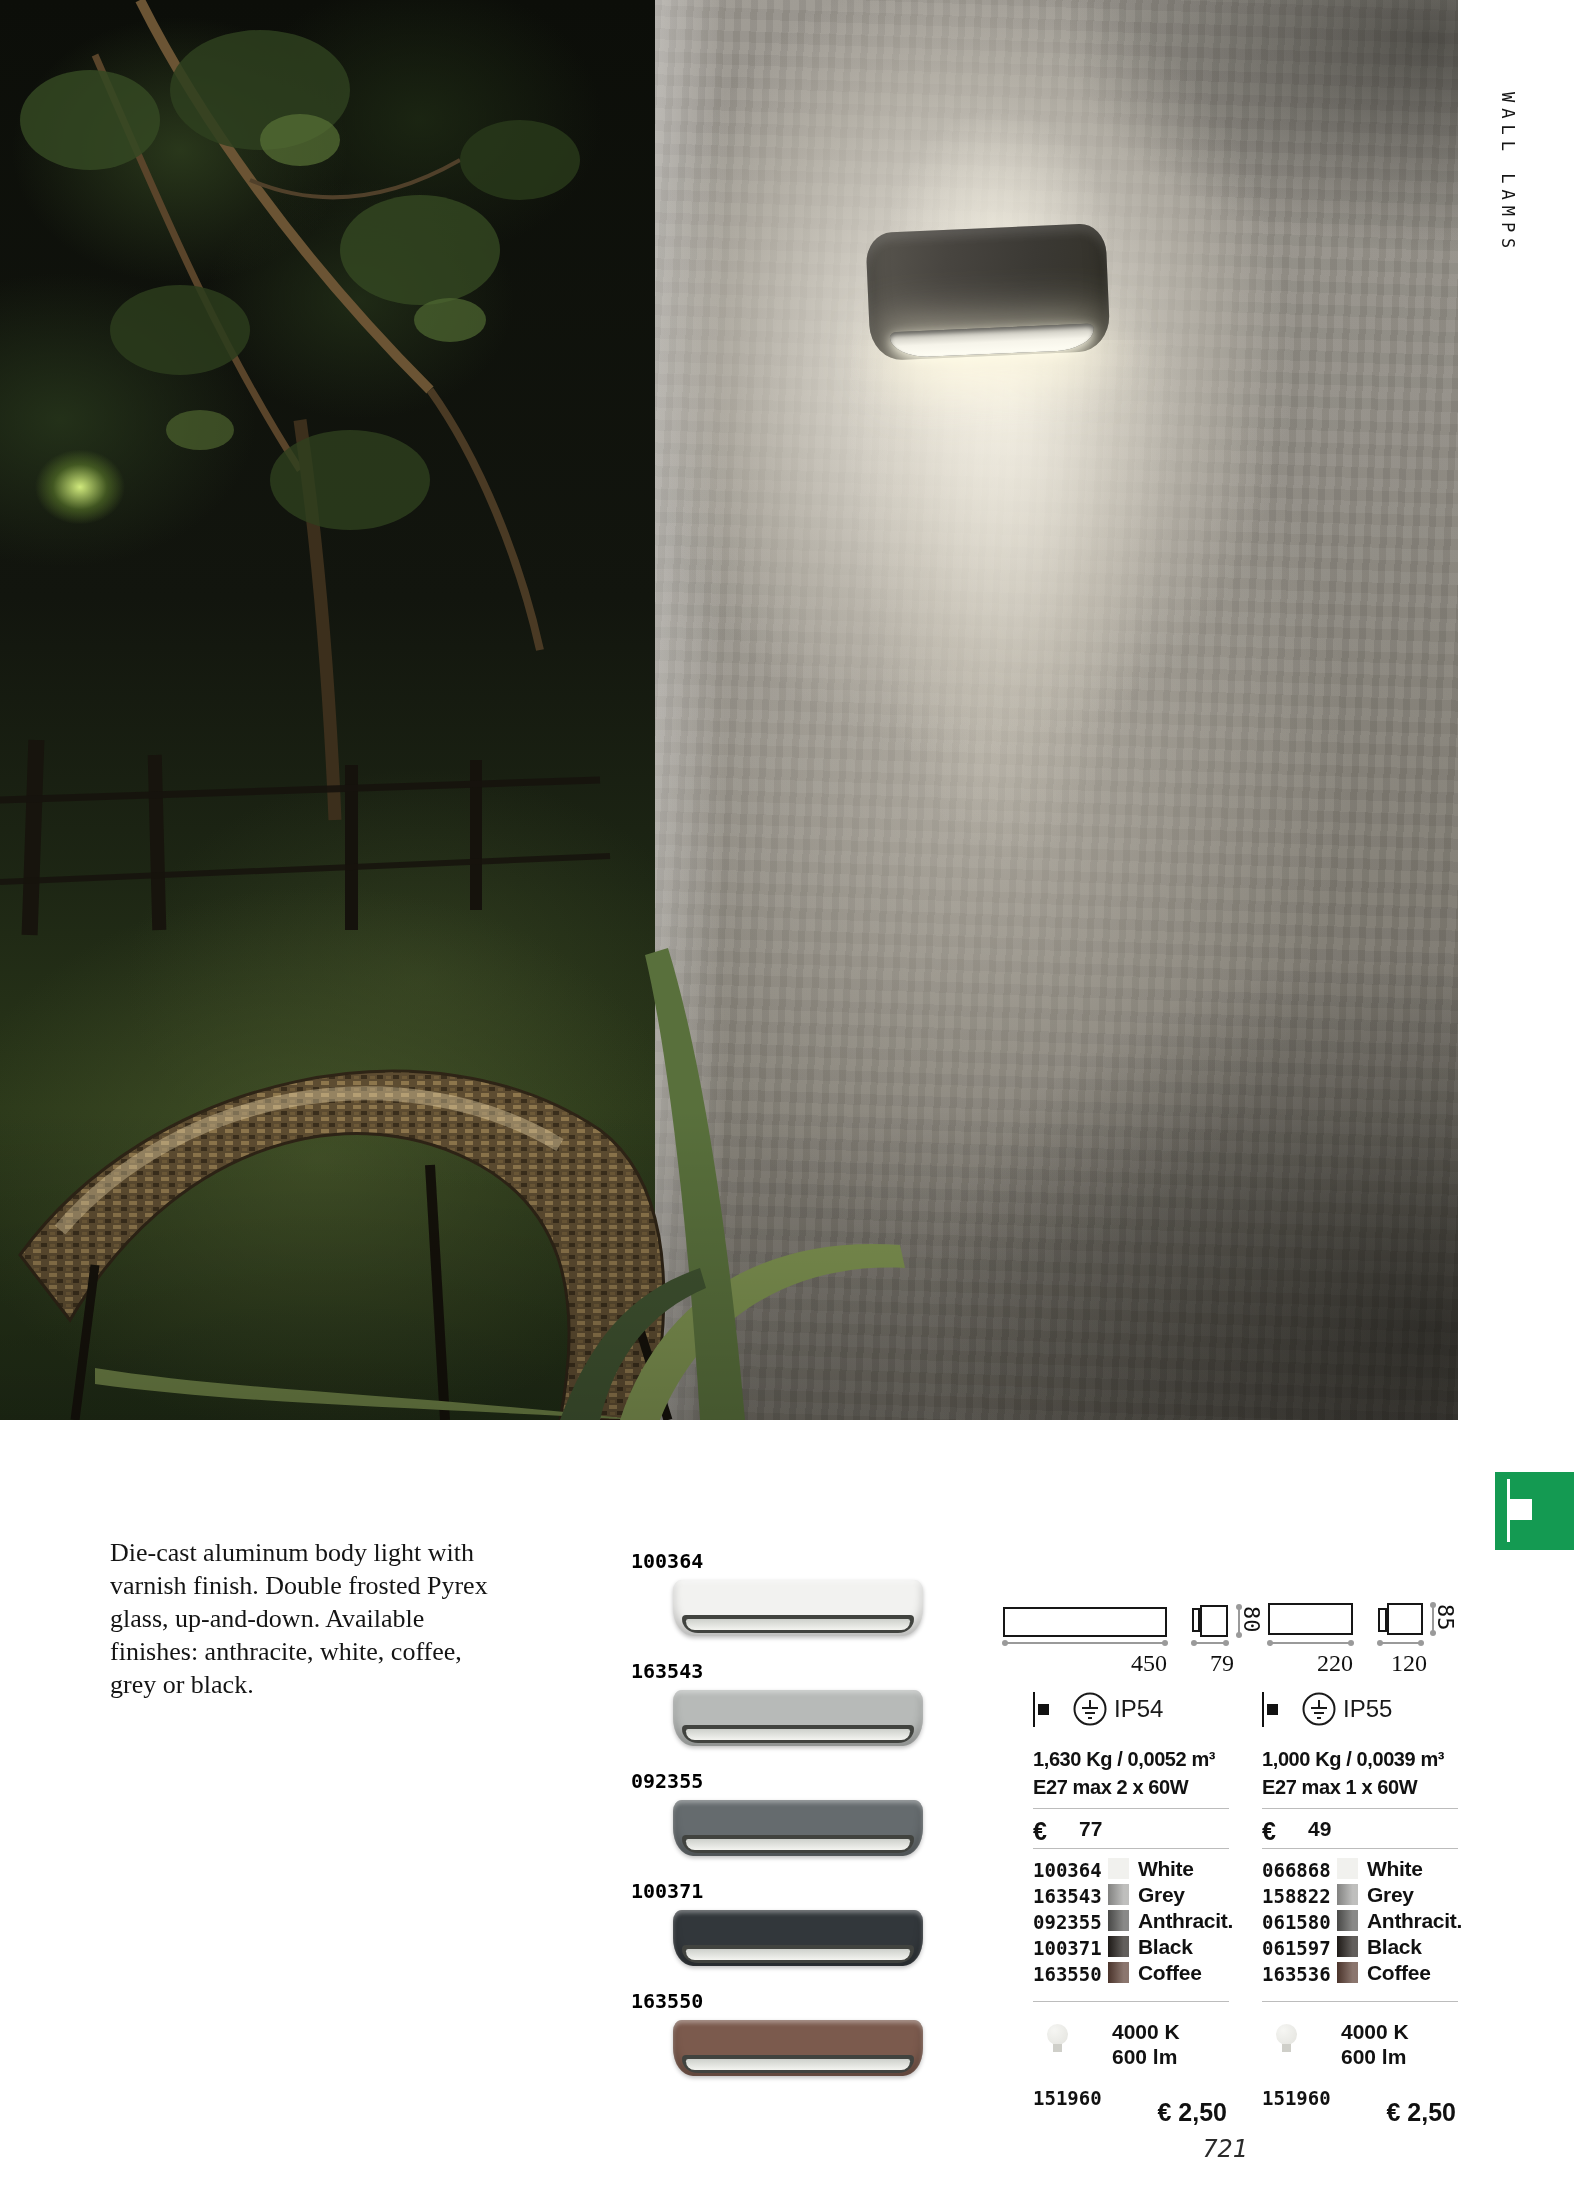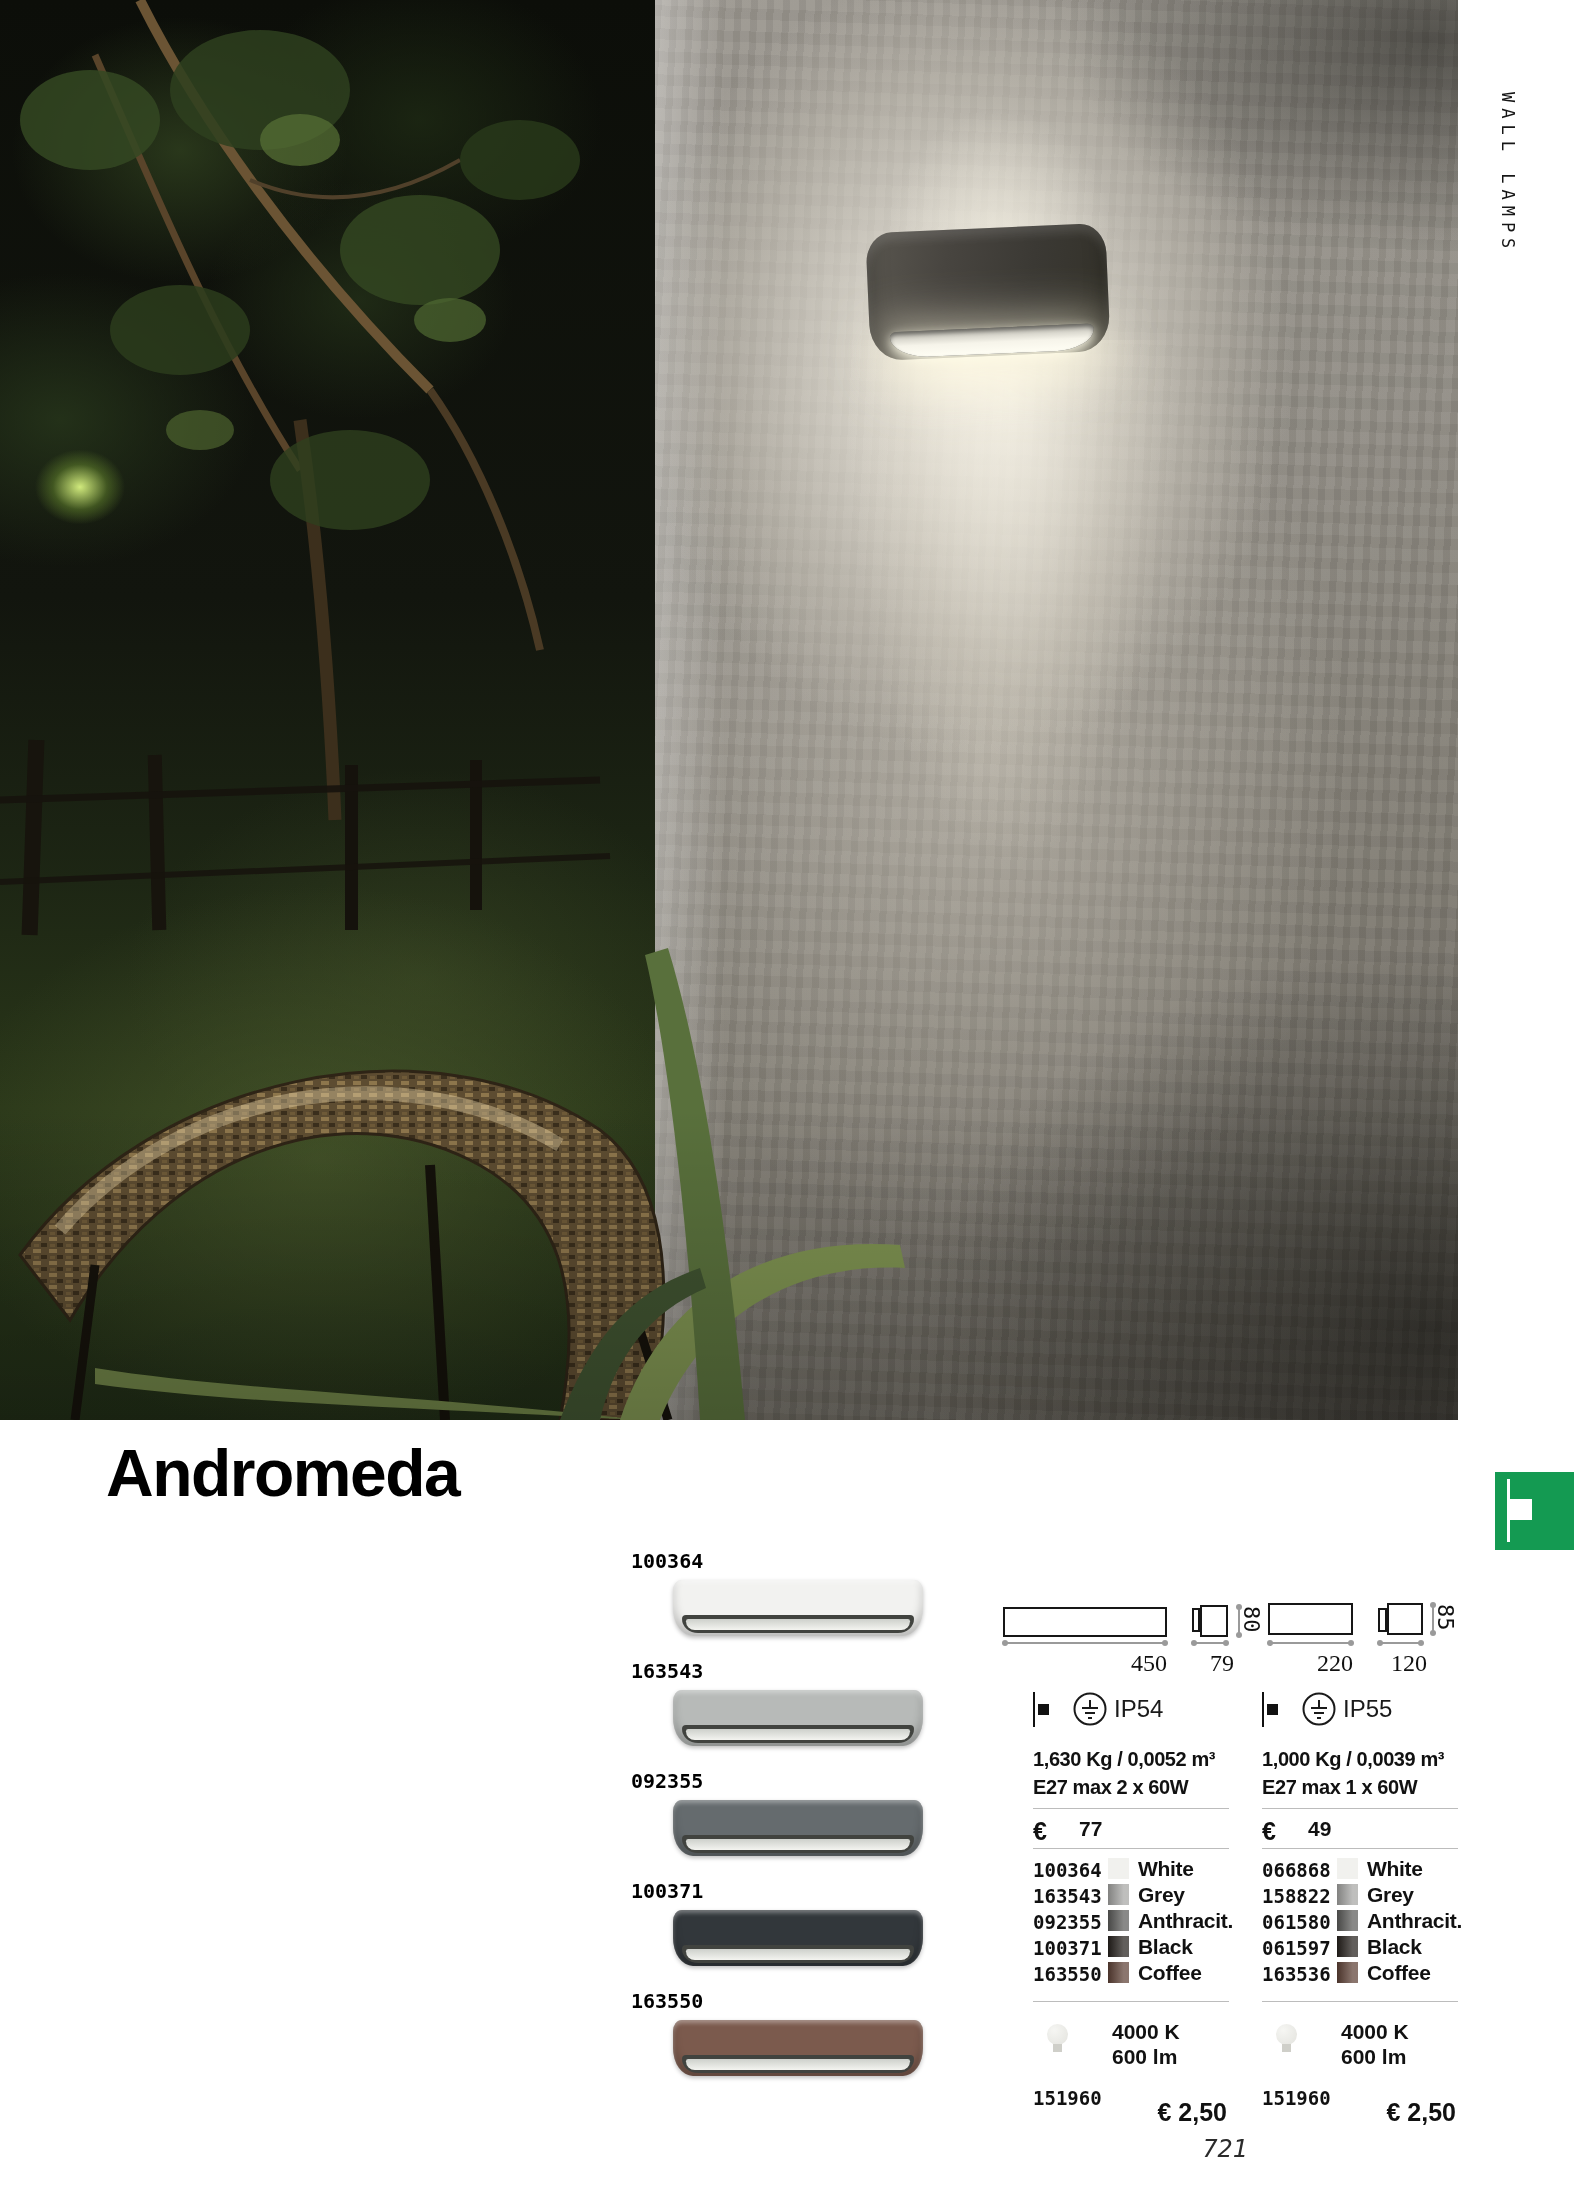--- a/index.html
+++ b/index.html
@@ -180,21 +180,25 @@
     <div class="vignette"></div>
   </div>
 
   <div class="side-label">WALL LAMPS</div>
 
   <div class="green-tab" style="background: rgb(20, 154, 82);">
     <span class="flag-pole"></span>
     <span class="flag-square"></span>
   </div>
 
-  <h1 class="title">Andromeda</h1>
+  <p class="desc">Die-cast aluminum body light with
+varnish finish. Double frosted Pyrex
+glass, up-and-down. Available
+finishes: anthracite, white, coffee,
+grey or black.</p>
 
   <div class="variant" style="top:1549px">
     <div class="v-code">100364</div>
     <div class="v-img">
       <div class="v-body" style="background: rgb(242, 242, 240);">
           <div class="v-slot">
             <div class="v-glass"></div>
           </div>
         </div>
     </div>

